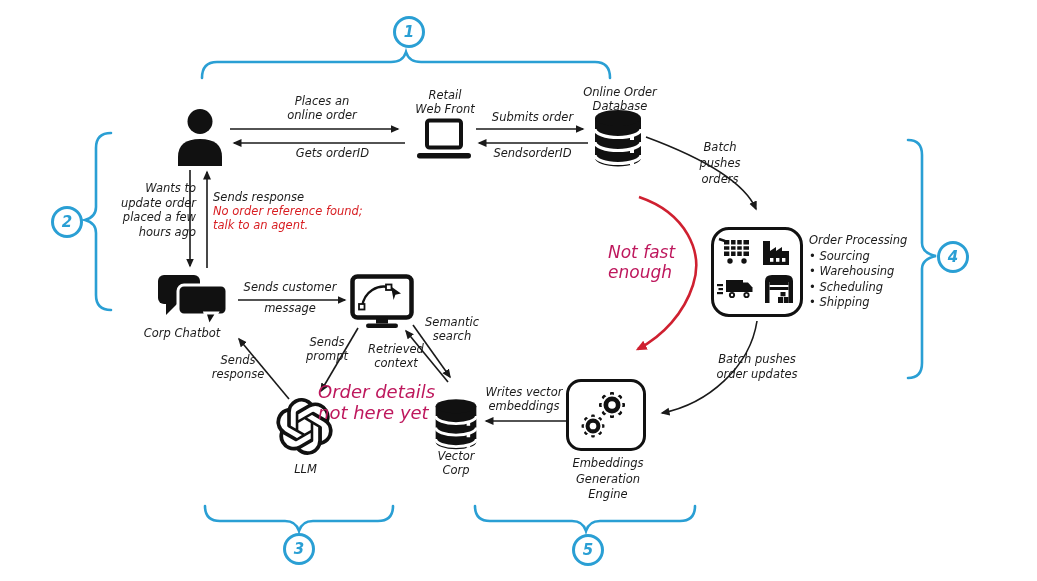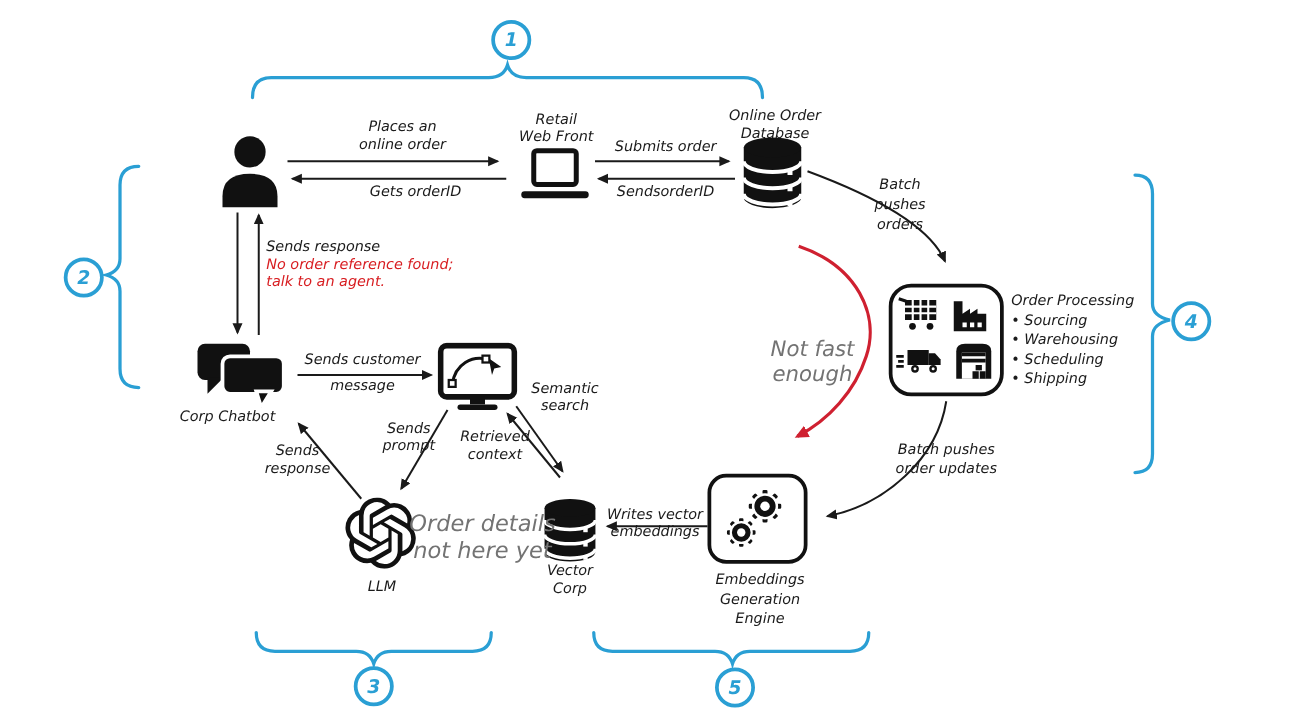--- a/index.html
+++ b/index.html
@@ -7,21 +7,21 @@
           font-family:"DejaVu Sans",sans-serif;font-style:italic;color:#1b1b1b;}
   .abs{position:absolute;}
   .lbl{position:absolute;font-size:11.5px;line-height:13.5px;white-space:nowrap;}
   .ctr{text-align:center;}
   .rgt{text-align:right;}
   .red{color:#d81e22;}
   .badge{position:absolute;width:26px;height:26px;border:3px solid #2a9fd4;border-radius:50%;
          background:#fff;color:#2a9fd4;font-size:15px;font-weight:bold;
          display:flex;align-items:center;justify-content:center;}
   .box{position:absolute;border:3px solid #111;border-radius:16px;background:#fff;}
-  .big-red{position:absolute;color:#737373;font-size:18px;line-height:21px;text-align:center;white-space:nowrap;margin-top:28px;}
+  .big-red{position:absolute;color:#be185d;font-size:18px;line-height:21px;text-align:left;white-space:nowrap;}
 </style>
 </head>
 <body>
 
 <div id="canvas">
 
   <svg class="abs" style="left:0;top:0" width="1037" height="581" viewBox="0 0 1037 581">
     <defs>
       <marker id="ah" markerWidth="10" markerHeight="9" refX="7.5" refY="4" orient="auto" markerUnits="userSpaceOnUse">
         <path d="M0,0 L9,4 L0,8 Z" fill="#1a1a1a"></path>
@@ -217,20 +217,26 @@
   <div class="lbl ctr" style="left:480px;top:111px;width:105px">
     <div>Submits order</div>
   </div>
   <div class="lbl ctr" style="left:480px;top:147px;width:105px">
     <div>SendsorderID</div>
   </div>
   <div class="lbl ctr" style="left:572px;top:86px;width:96px">
     <div>Online Order</div>
     <div>Database</div>
   </div>
+  <div class="lbl rgt" style="left:108px;top:181px;width:88px;line-height:14.5px">
+    <div>Wants to</div>
+    <div>update order</div>
+    <div>placed a few</div>
+    <div>hours ago</div>
+  </div>
   <div class="lbl" style="left:213px;top:190px;line-height:14px">
     <div>Sends response</div>
     <div class="red">No order reference found;</div>
     <div class="red">talk to an agent.</div>
   </div>
   <div class="lbl ctr" style="left:134px;top:327px;width:96px">
     <div>Corp Chatbot</div>
   </div>
   <div class="lbl ctr" style="left:236px;top:281px;width:108px">
     <div>Sends customer</div>
@@ -243,36 +249,36 @@
     <div>response</div>
   </div>
   <div class="lbl ctr" style="left:296px;top:336px;width:62px">
     <div>Sends</div>
     <div>prompt</div>
   </div>
   <div class="lbl ctr" style="left:360px;top:343px;width:72px">
     <div>Retrieved</div>
     <div>context</div>
   </div>
-  <div class="lbl ctr" style="left:416px;top:304px;width:72px">
+  <div class="lbl ctr" style="left:416px;top:316px;width:72px">
     <div>Semantic</div>
     <div>search</div>
   </div>
   <div class="big-red" style="left:318px;top:381px;width:136px">
     <div>Order details</div>
     <div>not here yet</div>
   </div>
   <div class="lbl ctr" style="left:278px;top:463px;width:55px">
     <div>LLM</div>
   </div>
   <div class="lbl ctr" style="left:424px;top:450px;width:64px">
     <div>Vector</div>
     <div>Corp</div>
   </div>
-  <div class="lbl ctr" style="left:477px;top:405px;width:94px">
+  <div class="lbl ctr" style="left:477px;top:386px;width:94px">
     <div>Writes vector</div>
     <div>embeddings</div>
   </div>
   <div class="lbl ctr" style="left:558px;top:456px;width:100px;line-height:15.5px">
     <div>Embeddings</div>
     <div>Generation</div>
     <div>Engine</div>
   </div>
   <div class="lbl" style="left:809px;top:233px;width:125px;line-height:15.5px">
     <div>Order Processing</div>

